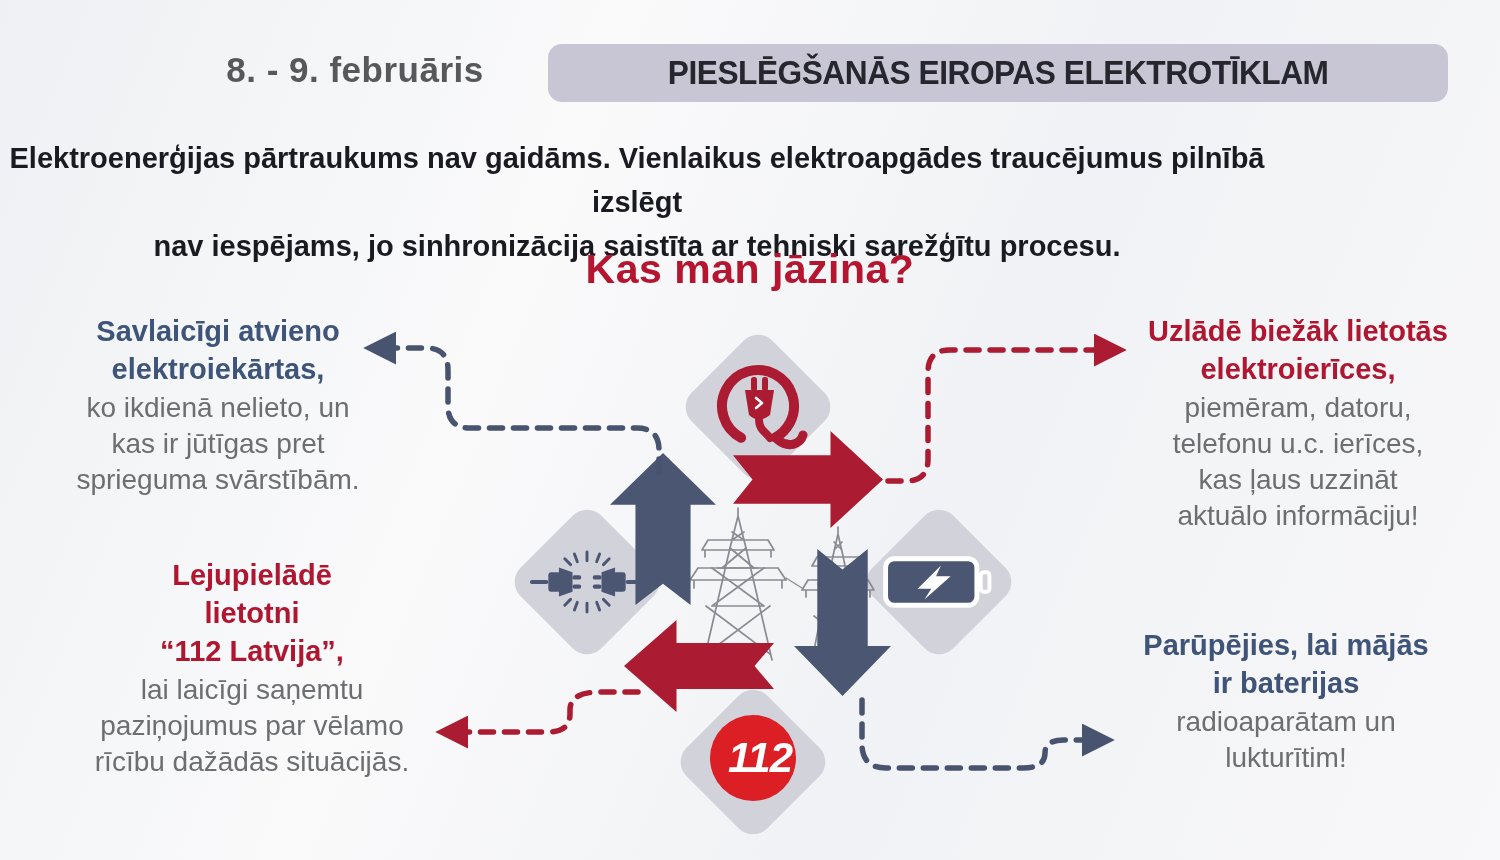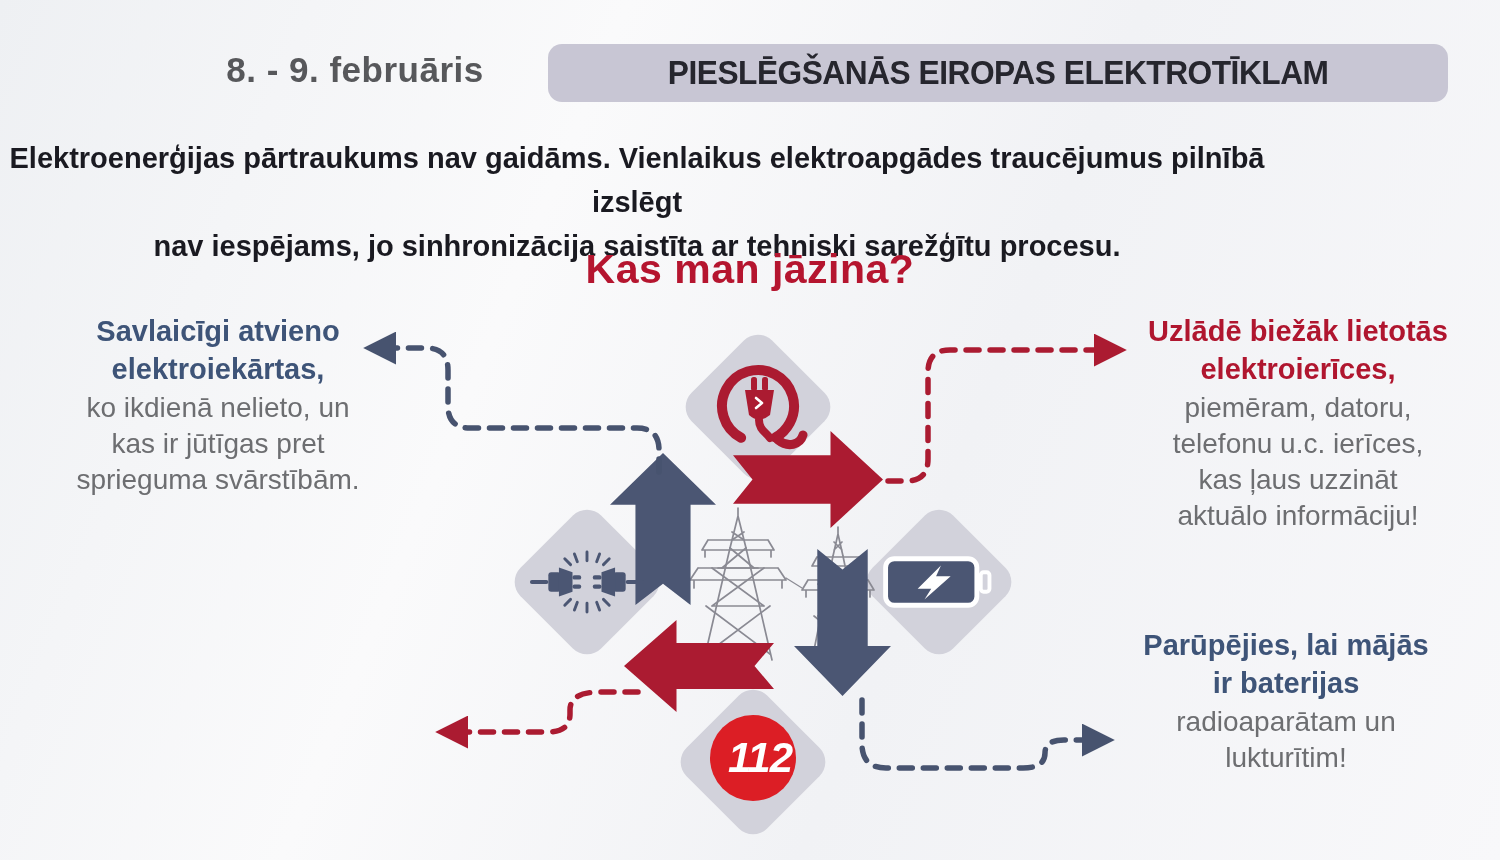--- a/index.html
+++ b/index.html
@@ -83,20 +83,28 @@
 kas ir jūtīgas pret
 sprieguma svārstībām.</div>
   </div>
   <div class="tip tip2">
     <div class="hl red pre">Uzlādē biežāk lietotās
 elektroierīces,</div>
     <div class="body pre">piemēram, datoru,
 telefonu u.c. ierīces,
 kas ļaus uzzināt
 aktuālo informāciju!</div>
+  </div>
+  <div class="tip tip3">
+    <div class="hl red pre">Lejupielādē
+lietotni
+“112 Latvija”,</div>
+    <div class="body pre">lai laicīgi saņemtu
+paziņojumus par vēlamo
+rīcību dažādās situācijās.</div>
   </div>
   <div class="tip tip4">
     <div class="hl blue pre">Parūpējies, lai mājās
 ir baterijas</div>
     <div class="body pre">radioaparātam un
 lukturītim!</div>
   </div>
 
   <div class="diamond" style="left:701px;top:350px;"></div>
   <div class="diamond" style="left:530px;top:525px;"></div>

